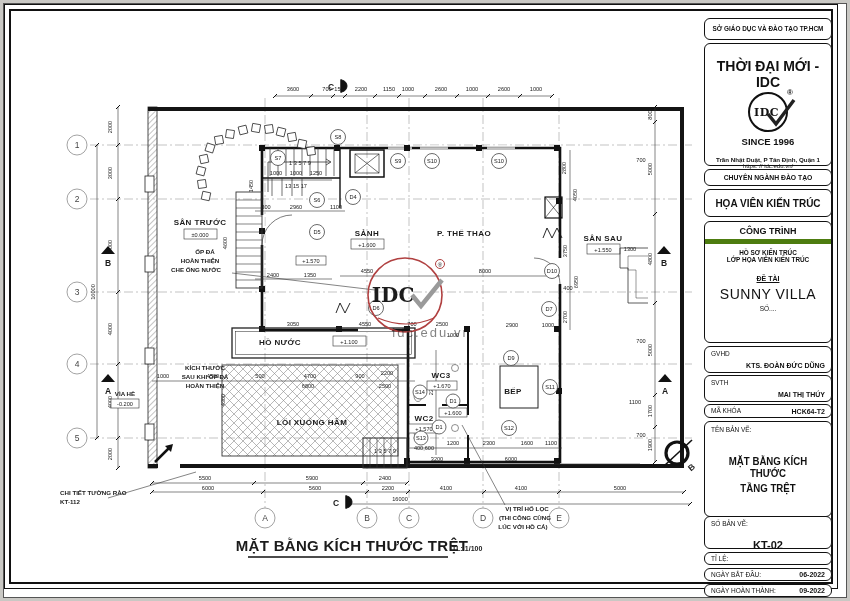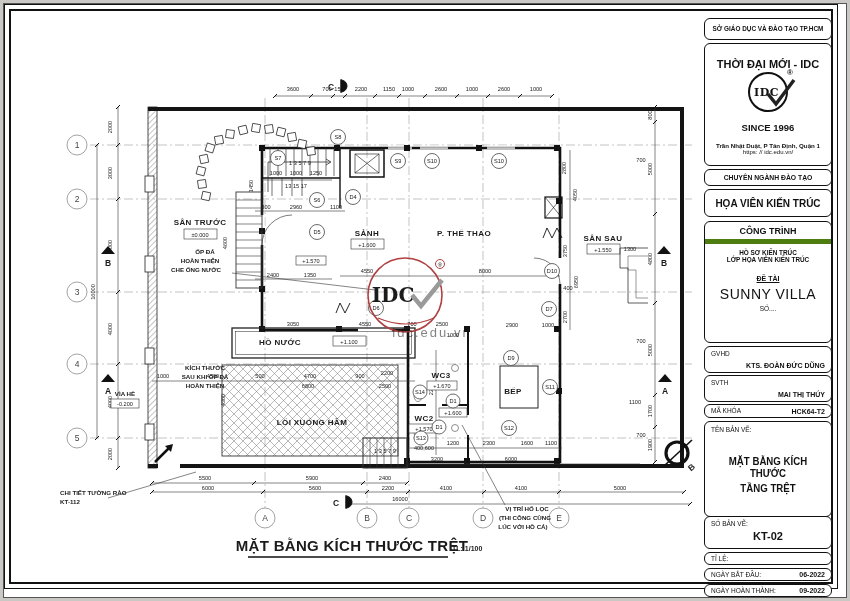--- a/index.html
+++ b/index.html
@@ -483,29 +483,29 @@
     <line x1="248" y1="557" x2="448" y2="557" stroke="#111" stroke-width="1.4"></line>
   </g>
 </svg>
 </div>
 
 <div id="tb">
   <div class="tb-box tb-center" style="top:6px;height:22px;">
     <div class="b" style="font-size:6.4px;padding-top:6px;">SỞ GIÁO DỤC VÀ ĐÀO TẠO TP.HCM</div>
   </div>
   <div class="tb-box tb-center" style="top:31px;height:123px;">
-    <div class="b" style="font-size:11px;margin-top:14px;">THỜI ĐẠI MỚI - IDC</div>
+    <div class="b" style="font-size:14px;margin-top:14px;">THỜI ĐẠI MỚI - IDC</div>
     <div class="logo-circle">
       <span class="logo-idc">IDC</span>
       <span class="logo-reg">®</span>
       <svg width="40" height="40" style="position:absolute;left:8px;top:2px;overflow:visible;">
         <path d="M10,18 l8,10 l18,-24" stroke="#222" stroke-width="3.5" fill="none"></path>
       </svg>
     </div>
-    <div class="b" style="font-size:9.5px;margin-top:10px;">SINCE 1996</div>
+    <div class="b" style="font-size:9.5px;margin-top:4px;">SINCE 1996</div>
     <div class="b" style="font-size:6.2px;margin-top:9px;">Trần Nhật Duật, P Tân Định, Quận 1</div>
     <div style="font-size:6px;">https: // idc.edu.vn/</div>
   </div>
   <div class="tb-box tb-center" style="top:157px;height:17px;">
     <div class="b" style="font-size:6.8px;padding-top:4px;">CHUYÊN NGÀNH ĐÀO TẠO</div>
   </div>
   <div class="tb-box tb-center" style="top:177px;height:28px;">
     <div class="b" style="font-size:10px;padding-top:8px;">HỌA VIÊN KIẾN TRÚC</div>
   </div>
   <div class="tb-box tb-center" style="top:209px;height:122px;">
@@ -528,21 +528,21 @@
     <span class="tb-row-label" style="top:2px;">MÃ KHÓA</span>
     <span class="tb-row-value" style="bottom:2px;">HCK64-T2</span>
   </div>
   <div class="tb-box" style="top:409px;height:96px;">
     <div style="font-size:6.5px;padding:4px 0 0 6px;">TÊN BẢN VẼ:</div>
     <div class="tb-center b" style="font-size:10.5px;margin-top:22px;transform:scaleX(.92);">MẶT BẰNG KÍCH THƯỚC</div>
     <div class="tb-center b" style="font-size:10.5px;margin-top:3px;transform:scaleX(.92);">TẦNG TRỆT</div>
   </div>
   <div class="tb-box" style="top:504px;height:33px;">
     <div style="font-size:6.5px;padding:3px 0 0 6px;">SỐ BẢN VẼ:</div>
-    <div class="tb-center b" style="font-size:11px;margin-top:3px;">KT-02</div>
+    <div class="tb-center b" style="font-size:11px;margin-top:12px;">KT-02</div>
   </div>
   <div class="tb-box" style="top:540px;height:13px;">
     <span class="tb-row-label" style="top:2px;">TỈ LỆ:</span>
   </div>
   <div class="tb-box" style="top:556px;height:13px;">
     <span class="tb-row-label" style="top:2px;">NGÀY BẮT ĐẦU:</span>
     <span class="tb-row-value" style="bottom:2px;">06-2022</span>
   </div>
   <div class="tb-box" style="top:572px;height:13px;">
     <span class="tb-row-label" style="top:2px;">NGÀY HOÀN THÀNH:</span>

